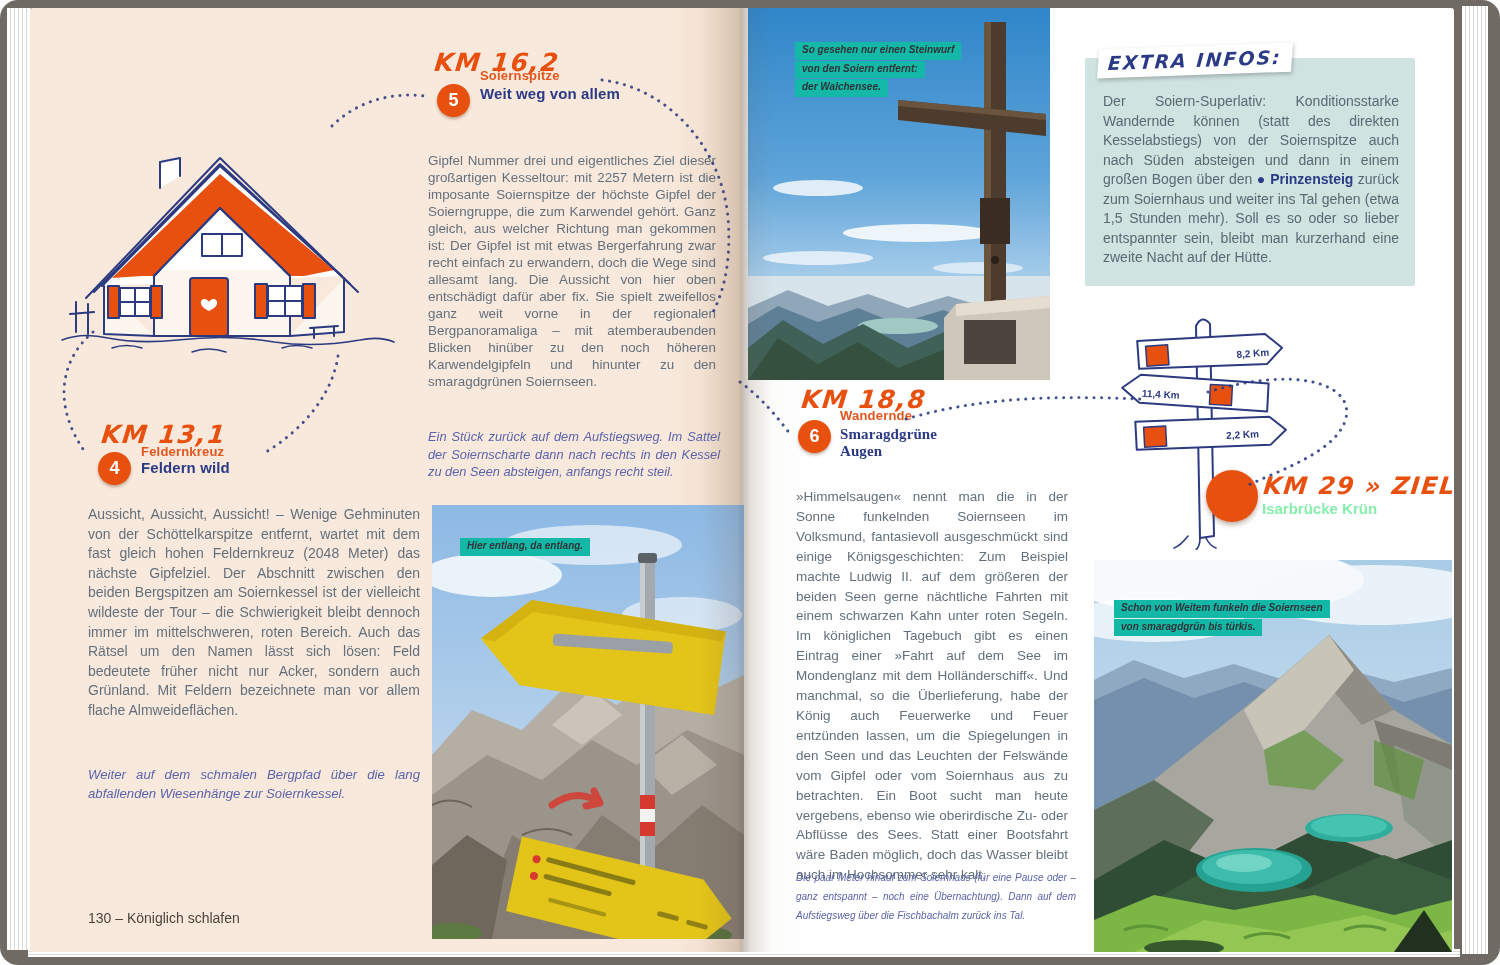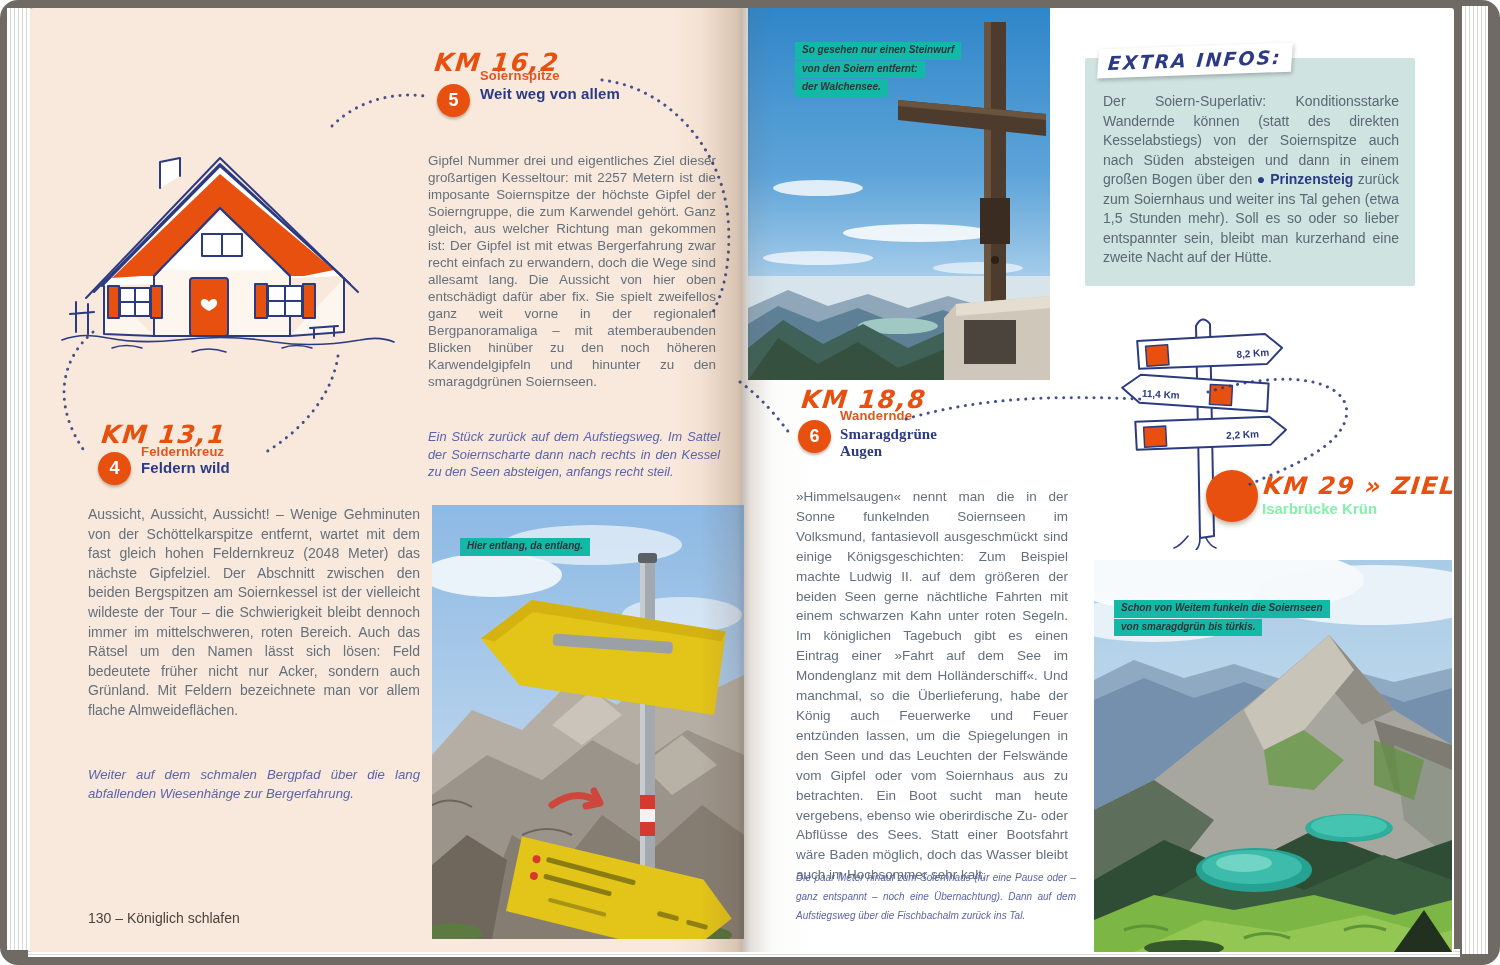--- a/index.html
+++ b/index.html
@@ -101,21 +101,21 @@
     <div class="abs cat-label" style="left:480px;top:68px;">Soiernspitze</div>
     <div class="abs station-title" style="left:480px;top:86px;width:170px;">Weit weg von allem</div>
     <div class="abs body-text" style="left:428px;top:152px;width:288px;font-size:13.4px;line-height:17px;">Gipfel Nummer drei und eigentliches Ziel dieser großartigen Kesseltour: mit 2257 Metern ist die imposante Soiernspitze der höchste Gipfel der Soierngruppe, die zum Karwendel gehört. Ganz gleich, aus welcher Richtung man gekommen ist: Der Gipfel ist mit etwas Bergerfahrung zwar recht einfach zu erwandern, doch die Wege sind allesamt lang. Die Aussicht von hier oben entschädigt dafür aber fix. Sie spielt zweifellos ganz weit vorne in der regionalen Bergpanoramaliga – mit atemberaubenden Blicken hinüber zu den noch höheren Karwendelgipfeln und hinunter zu den smaragdgrünen Soiernseen.</div>
     <div class="abs note-text" style="left:428px;top:428px;width:292px;font-size:12.8px;line-height:17.5px;">Ein Stück zurück auf dem Aufstiegsweg. Im Sattel der Soiernscharte dann nach rechts in den Kessel zu den Seen absteigen, anfangs recht steil.</div>
 
     <div class="abs km-script" style="left:100px;top:420px;font-size:25px;">KM 13,1</div>
     <div class="abs badge" style="left:98px;top:452px;">4</div>
     <div class="abs cat-label" style="left:141px;top:444px;">Feldernkreuz</div>
     <div class="abs station-title" style="left:141px;top:460px;width:220px;">Feldern wild</div>
     <div class="abs body-text" style="left:88px;top:505px;width:332px;font-size:14px;line-height:19.6px;">Aussicht, Aussicht, Aussicht! – Wenige Gehminuten von der Schöttelkarspitze entfernt, wartet mit dem fast gleich hohen Feldernkreuz (2048 Meter) das nächste Gipfelziel. Der Abschnitt zwischen den beiden Bergspitzen am Soiernkessel ist der vielleicht wildeste der Tour – die Schwierigkeit bleibt dennoch immer im mittelschweren, roten Bereich. Auch das Rätsel um den Namen lässt sich lösen: Feld bedeutete früher nicht nur Acker, sondern auch Grünland. Mit Feldern bezeichnete man vor allem flache Almweideflächen.</div>
-    <div class="abs note-text" style="left:88px;top:765px;width:332px;font-size:13.2px;line-height:19px;">Weiter auf dem schmalen Bergpfad über die lang abfallenden Wiesenhänge zur Bergerfahrung.</div>
+    <div class="abs note-text" style="left:88px;top:765px;width:332px;font-size:13.2px;line-height:19px;">Weiter auf dem schmalen Bergpfad über die lang abfallenden Wiesenhänge zur Soiernkessel.</div>
 
     <div class="abs footer-text" style="left:88px;top:910px;">130 – Königlich schlafen</div>
 
     <svg class="abs" style="left:432px;top:505px;" width="312" height="434" viewBox="0 0 312 434" preserveAspectRatio="none">
       <defs>
         <linearGradient id="skyA" x1="0" y1="0" x2="0" y2="1">
           <stop offset="0" stop-color="#8db9e4"></stop>
             <stop offset=".6" stop-color="#b8d3ec"></stop>
             <stop offset="1" stop-color="#dde9f4"></stop>
         </linearGradient>

